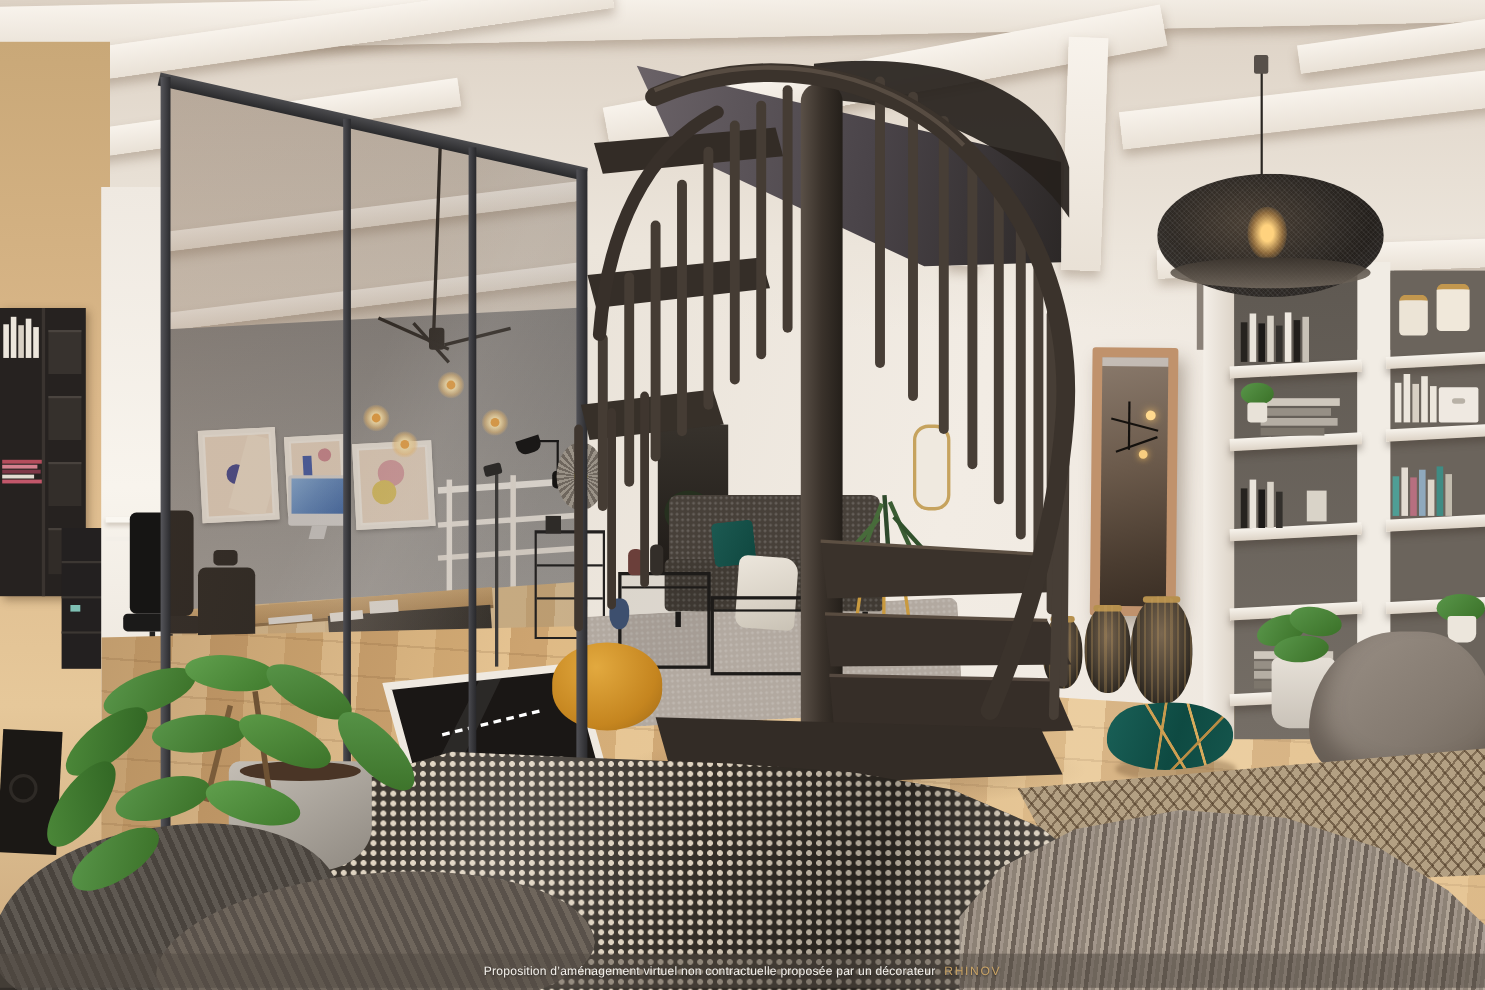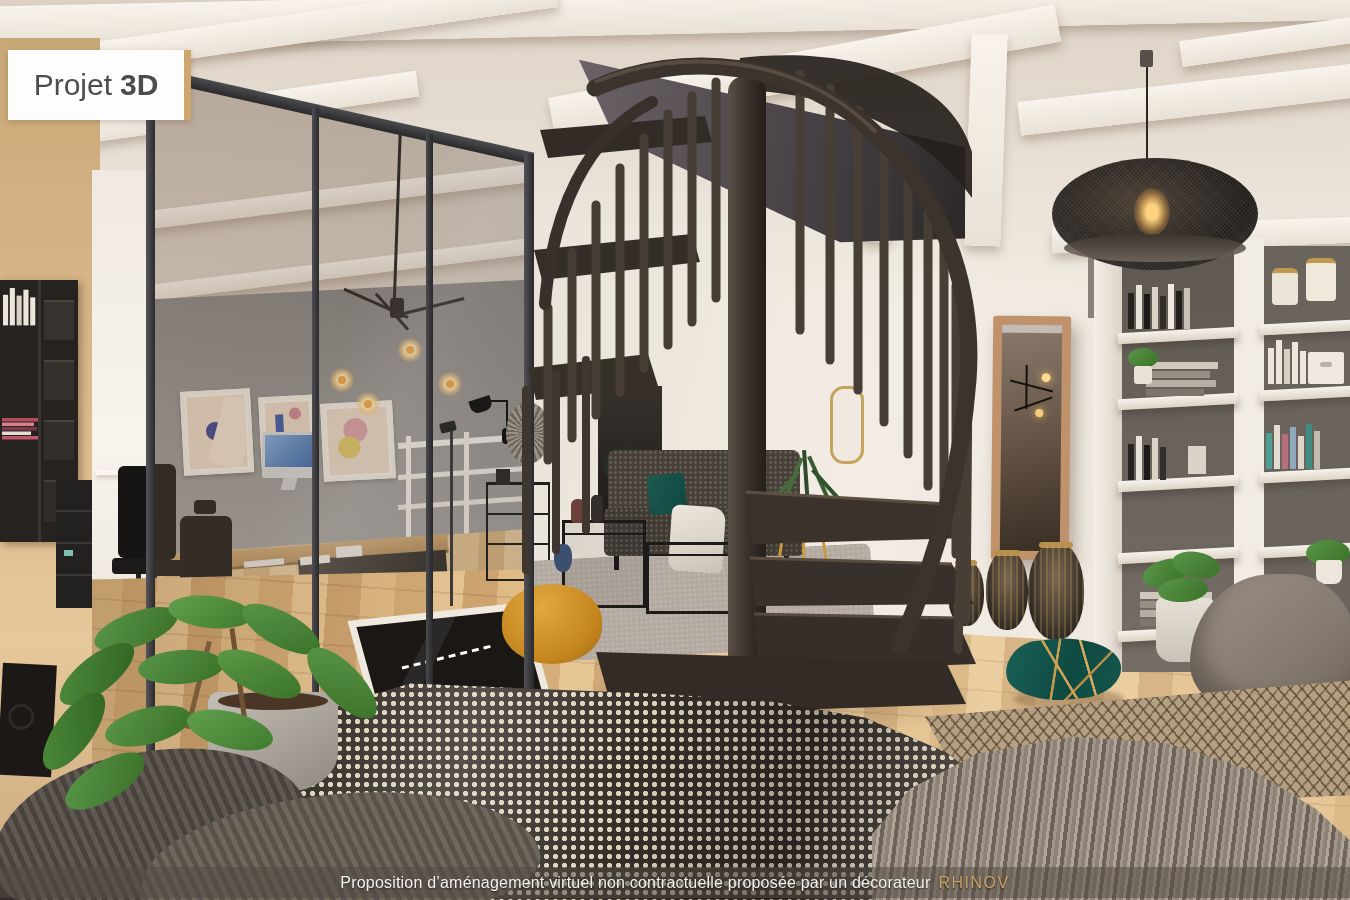--- a/index.html
+++ b/index.html
@@ -39,21 +39,21 @@
   .vase:before{content:"";position:absolute;left:20%;top:0;width:60%;height:6px;background:#b6904d;border-radius:4px}
   .vase:after{content:"";position:absolute;inset:0;border-radius:inherit;
         background:repeating-linear-gradient(90deg,rgba(200,160,95,.28) 0 2px,transparent 2px 6px)}
   .leaf{position:absolute;border-radius:50%;background:linear-gradient(135deg,#59964a,#3a7027)}
   .leg{position:absolute;width:4px;background:#141210;border-radius:2px}
   .badge{position:absolute;left:8px;top:50px;width:176px;height:70px;background:#fdfdfd;
          border-right:7px solid #cfa76e;display:flex;align-items:center;justify-content:center;
          gap:8px;font-size:30px;color:#4c4c4e;box-shadow:0 2px 6px rgba(80,60,40,.25)}
   .badge .bold{font-weight:bold}
   .caption{position:absolute;left:0;bottom:2px;width:100%;height:31px;background:rgba(82,75,68,.52);
-           display:flex;align-items:center;justify-content:center;gap:8px;font-size:16px;color:#f4f1ec;
+           display:flex;align-items:center;justify-content:center;gap:8px;font-size:11px;color:#f4f1ec;
            text-shadow:0 1px 2px rgba(0,0,0,.55);letter-spacing:.2px}
   .caption .brand{color:#c9a365;letter-spacing:1.5px}
 </style>
 </head>
 <body>
 
 <div class="scene">
 
   <div class="a" style="inset:0;background:linear-gradient(105deg,#d6c9ba 0%,#e9e2d8 35%,#f2ece4 62%,#ece5dc 100%)"></div>
 
@@ -510,23 +510,19 @@
   <div class="a leaf" style="left:238px;top:612px;width:86px;height:34px;transform:rotate(28deg)"></div>
   <div class="a leaf" style="left:52px;top:656px;width:90px;height:36px;transform:rotate(-38deg);background:linear-gradient(135deg,#4e8b3b,#2f6322)"></div>
   <div class="a leaf" style="left:138px;top:650px;width:86px;height:34px;transform:rotate(-4deg)"></div>
   <div class="a leaf" style="left:214px;top:656px;width:90px;height:36px;transform:rotate(24deg);background:linear-gradient(135deg,#5d9c49,#3a7027)"></div>
   <div class="a leaf" style="left:296px;top:664px;width:92px;height:38px;transform:rotate(46deg)"></div>
   <div class="a leaf" style="left:28px;top:712px;width:92px;height:38px;transform:rotate(-54deg);background:linear-gradient(135deg,#4e8b3b,#2f6322)"></div>
   <div class="a leaf" style="left:104px;top:708px;width:88px;height:36px;transform:rotate(-14deg)"></div>
   <div class="a leaf" style="left:186px;top:712px;width:88px;height:36px;transform:rotate(14deg);background:linear-gradient(135deg,#62a14f,#3f7a2c)"></div>
   <div class="a leaf" style="left:60px;top:762px;width:90px;height:38px;transform:rotate(-32deg)"></div>
 
-  <div class="badge">
-    <span>Projet</span>
-    <span class="bold">3D</span>
-  </div>
 
   <div class="caption">
     <span>Proposition d’aménagement virtuel non contractuelle proposée par un décorateur</span>
     <span class="brand">RHINOV</span>
   </div>
 
 </div>
 
 </body></html>

